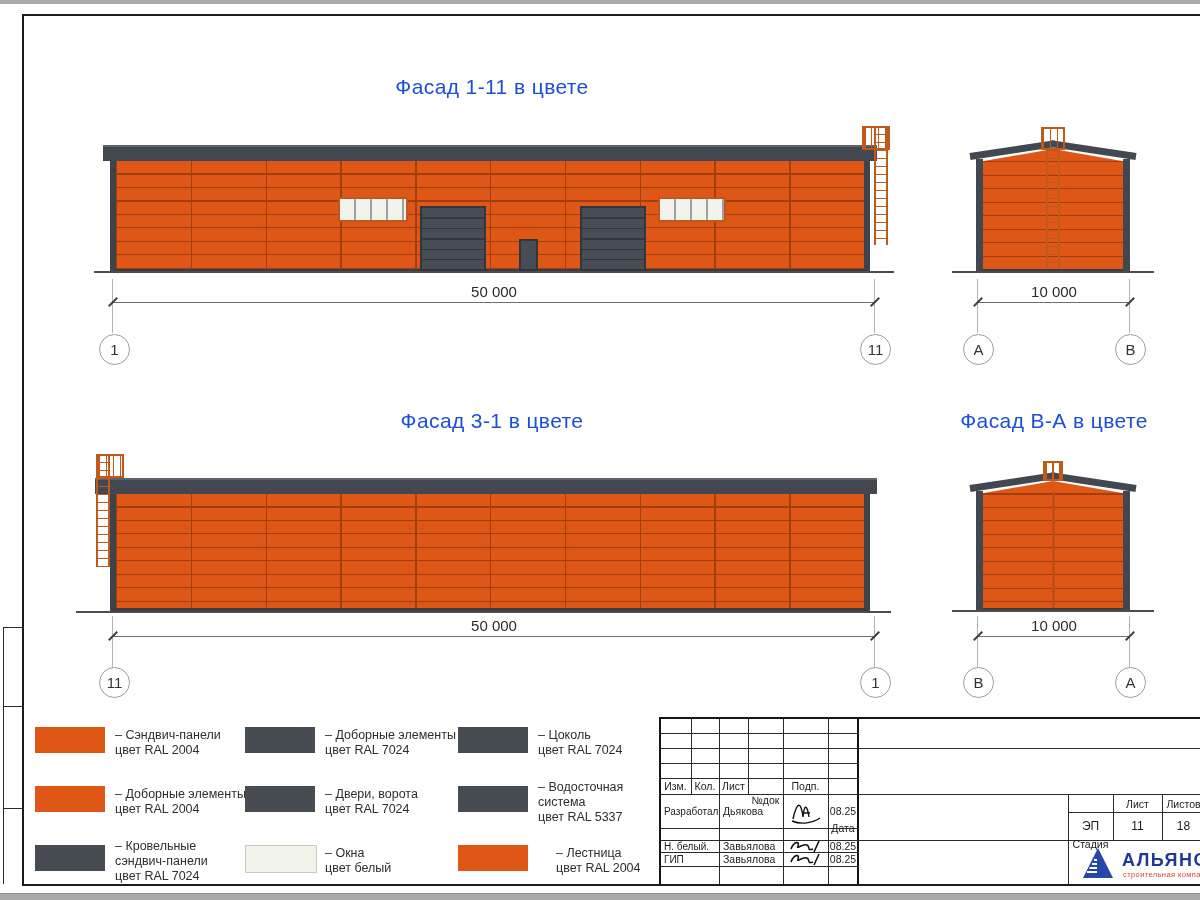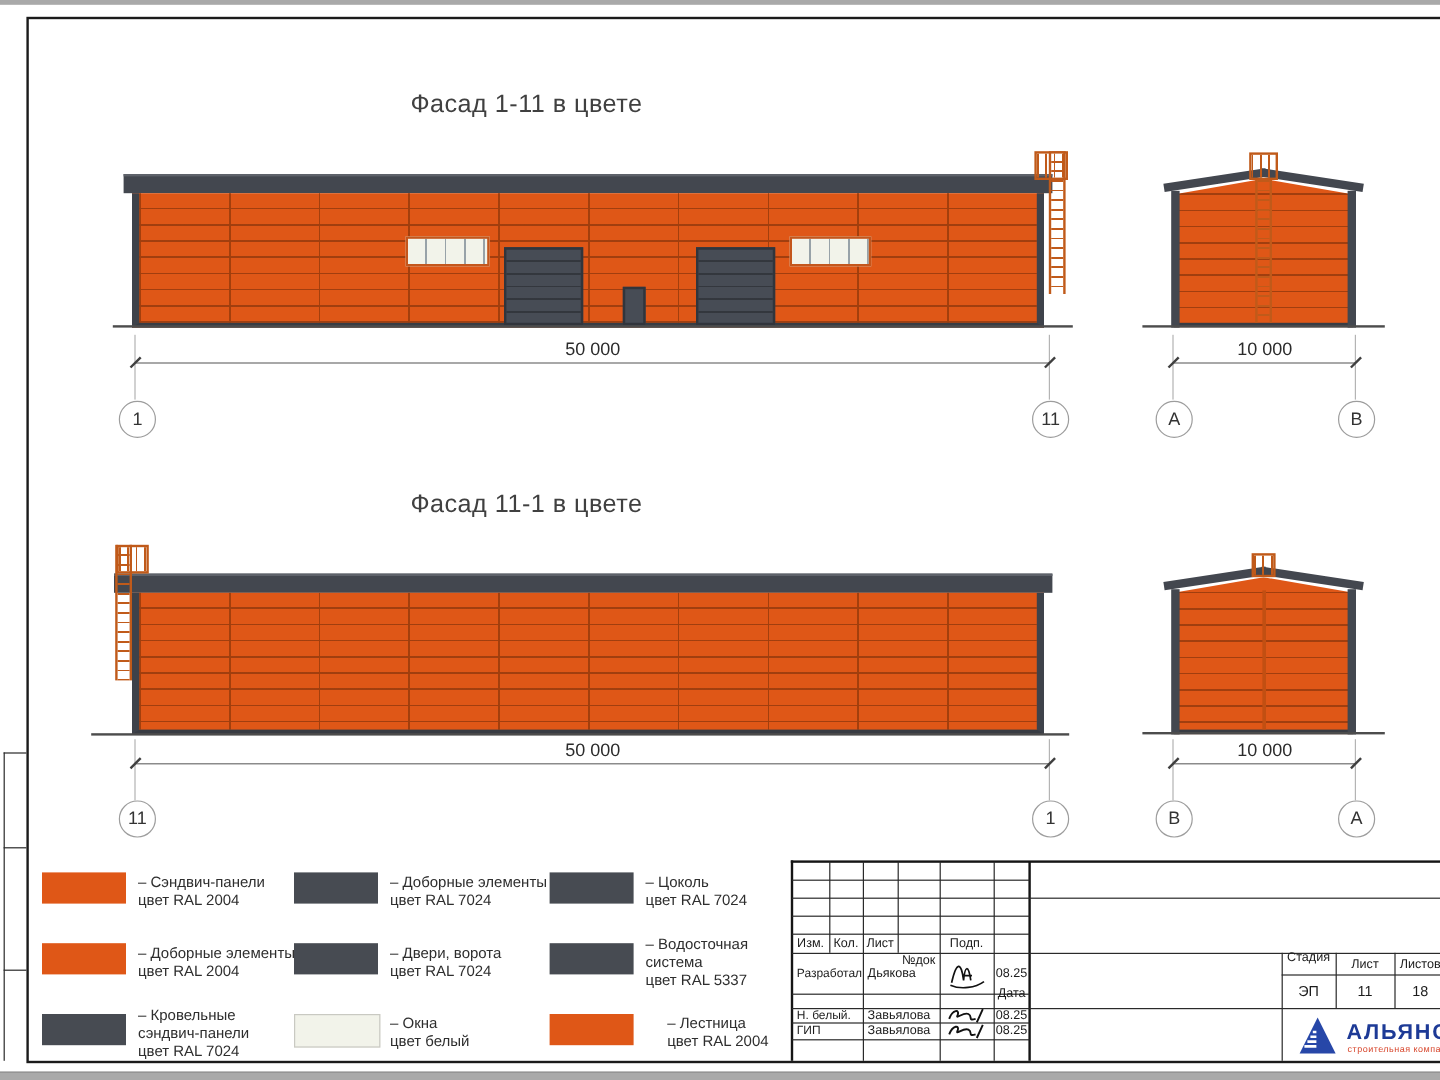--- a/index.html
+++ b/index.html
@@ -3,21 +3,21 @@
 <meta charset="utf-8">
 <style>
   html,body{margin:0;padding:0;background:#fff}
   .sheet{position:relative;width:1200px;height:900px;background:#ffffff;overflow:hidden;
          font-family:"Liberation Sans",sans-serif;color:#222}
   .graybar{position:absolute;left:0;width:1200px;background:#a9a9a9}
   .frame{position:absolute;border:2px solid #1b1b1b;background:transparent}
   .hline{position:absolute;background:#2a2a2a;height:1px}
   .vline{position:absolute;background:#2a2a2a;width:1px}
   .thick{background:#151515}
-  .title{position:absolute;font-size:21px;letter-spacing:.4px;color:#404040;text-align:left;white-space:nowrap}
+  .title{position:absolute;font-size:21px;letter-spacing:.4px;color:#1d4ed8;text-align:center;white-space:nowrap}
   .dimtext{position:absolute;font-size:15px;color:#2b2b2b;text-align:center;white-space:nowrap}
   .dimline{position:absolute;height:1px;background:#6f6f6f}
   .extline{position:absolute;width:1px;background:#b4b4b4}
   .tick{position:absolute;width:12px;height:2px;background:#3f3f3f;transform:rotate(-45deg)}
   .axis{position:absolute;width:29px;height:29px;border:1px solid #9d9d9d;border-radius:50%;background:#fff;
         font-size:15px;color:#333;display:flex;align-items:center;justify-content:center}
   .roof{position:absolute;border-top:2px solid #5e626a;box-sizing:border-box}
   .wall-long{position:absolute;border-left:6px solid #3e424a;border-right:6px solid #3e424a;
         border-bottom:4px solid #383c43;box-sizing:border-box;
         background-image:
@@ -108,37 +108,38 @@
 
   <div class="extline" style="left:977px;top:279px;height:54px"></div>
   <div class="extline" style="left:1129px;top:279px;height:54px"></div>
   <div class="dimline" style="left:978px;top:302px;width:152px"></div>
   <div class="tick" style="left:972px;top:301px"></div>
   <div class="tick" style="left:1124px;top:301px"></div>
   <div class="dimtext" style="left:978px;top:283px;width:152px">10 000</div>
   <div class="axis" style="left:963px;top:334px">А</div>
   <div class="axis" style="left:1115px;top:334px">В</div>
 
-  <div class="title" style="left:342px;top:409px;width:300px">Фасад 11-1 в цвете</div>
+  <div class="title" style="left:342px;top:409px;width:300px">Фасад 3-1 в цвете</div>
 
   <div class="roof" style="left: 95px; top: 478px; width: 782px; height: 16px; background-color: rgb(67, 71, 79);"></div>
   <div class="wall-long" style="left: 110px; top: 494px; width: 760px; height: 118px; background-color: rgb(223, 87, 23);"></div>
   <div class="ladder-cage" style="left:97px;top:454px;width:27px;height:24px"></div>
   <div class="ladder-shaft" style="left:96px;top:454px;width:14px;height:113px"></div>
   <div class="ground" style="left:76px;top:611px;width:815px"></div>
 
   <div class="extline" style="left:112px;top:616px;height:51px"></div>
   <div class="extline" style="left:874px;top:616px;height:51px"></div>
   <div class="dimline" style="left:113px;top:636px;width:762px"></div>
   <div class="tick" style="left:107px;top:635px"></div>
   <div class="tick" style="left:869px;top:635px"></div>
   <div class="dimtext" style="left:113px;top:617px;width:762px">50 000</div>
   <div class="axis" style="left:99px;top:667px">11</div>
   <div class="axis" style="left:860px;top:667px">1</div>
 
+  <div class="title" style="left:921px;top:409px;width:266px">Фасад В-А в цвете</div>
 
   <div class="gable" style="left:971px;top:478px;width:164px;height:134px">
     <div class="gwall" style="background-color: rgb(223, 87, 23);"></div>
     <div class="ridge" style="left:calc(50% - 1.5px);top:14px;bottom:4px"></div>
     <div class="slope" style="left: -1px; top: 7px; transform: rotate(-8.6deg); transform-origin: 0px 50%; background-color: rgb(67, 71, 79);"></div>
     <div class="slope" style="right: -1px; top: 7px; transform: rotate(8.6deg); transform-origin: 100% 50%; background-color: rgb(67, 71, 79);"></div>
     <div class="gcol" style="left: 5px; background-color: rgb(67, 71, 79);"></div>
     <div class="gcol" style="right: 5px; background-color: rgb(67, 71, 79);"></div>
     <div class="ladder-cage" style="left:calc(50% - 10px);top:-17px;width:20px;height:20px"></div>
   </div>
@@ -237,21 +238,21 @@
   <svg class="sig" style="left:788px;top:797px" width="36" height="30" viewBox="0 0 36 30">
     <path d="M5 22 C9 4 13 4 15 20 C16 8 19 6 21 20 M4 24 C13 28 25 26 32 21 M14 16 L22 16" fill="none" stroke="#111" stroke-width="1.4"></path>
   </svg>
   <svg class="sig" style="left:787px;top:840px" width="36" height="13" viewBox="0 0 36 13">
     <path d="M4 9 C7 1 13 1 11 6 C9 10 16 3 20 5 C24 7 19 11 26 9 M27 12 L32 1" fill="none" stroke="#111" stroke-width="1.6"></path>
   </svg>
   <svg class="sig" style="left:787px;top:853px" width="36" height="13" viewBox="0 0 36 13">
     <path d="M4 9 C7 1 13 1 11 6 C9 10 16 3 20 5 C24 7 19 11 26 9 M27 12 L32 1" fill="none" stroke="#111" stroke-width="1.6"></path>
   </svg>
 
-  <div class="tb-text" style="left:1068px;top:789px;width:45px;height:17px">Стадия</div>
+  <div class="tb-text" style="left:1068px;top:835px;width:45px;height:17px">Стадия</div>
   <div class="tb-text" style="left:1113px;top:795px;width:49px;height:17px">Лист</div>
   <div class="tb-text" style="left:1162px;top:795px;width:43px;height:17px">Листов</div>
   <div class="tb-text tb-big" style="left:1068px;top:812px;width:45px;height:28px">ЭП</div>
   <div class="tb-text tb-big" style="left:1113px;top:812px;width:49px;height:28px">11</div>
   <div class="tb-text tb-big" style="left:1162px;top:812px;width:43px;height:28px">18</div>
 
 
   <svg class="sig" style="left:1082px;top:847px" width="32" height="32" viewBox="0 0 32 32">
     <polygon points="16,1 31,31 1,31" fill="#2747a8"></polygon>
     <path d="M5 25 L15 25 M7.5 21 L15 21 M10 17 L15 17 M12 13 L15 13" stroke="#fff" stroke-width="2.2"></path>

